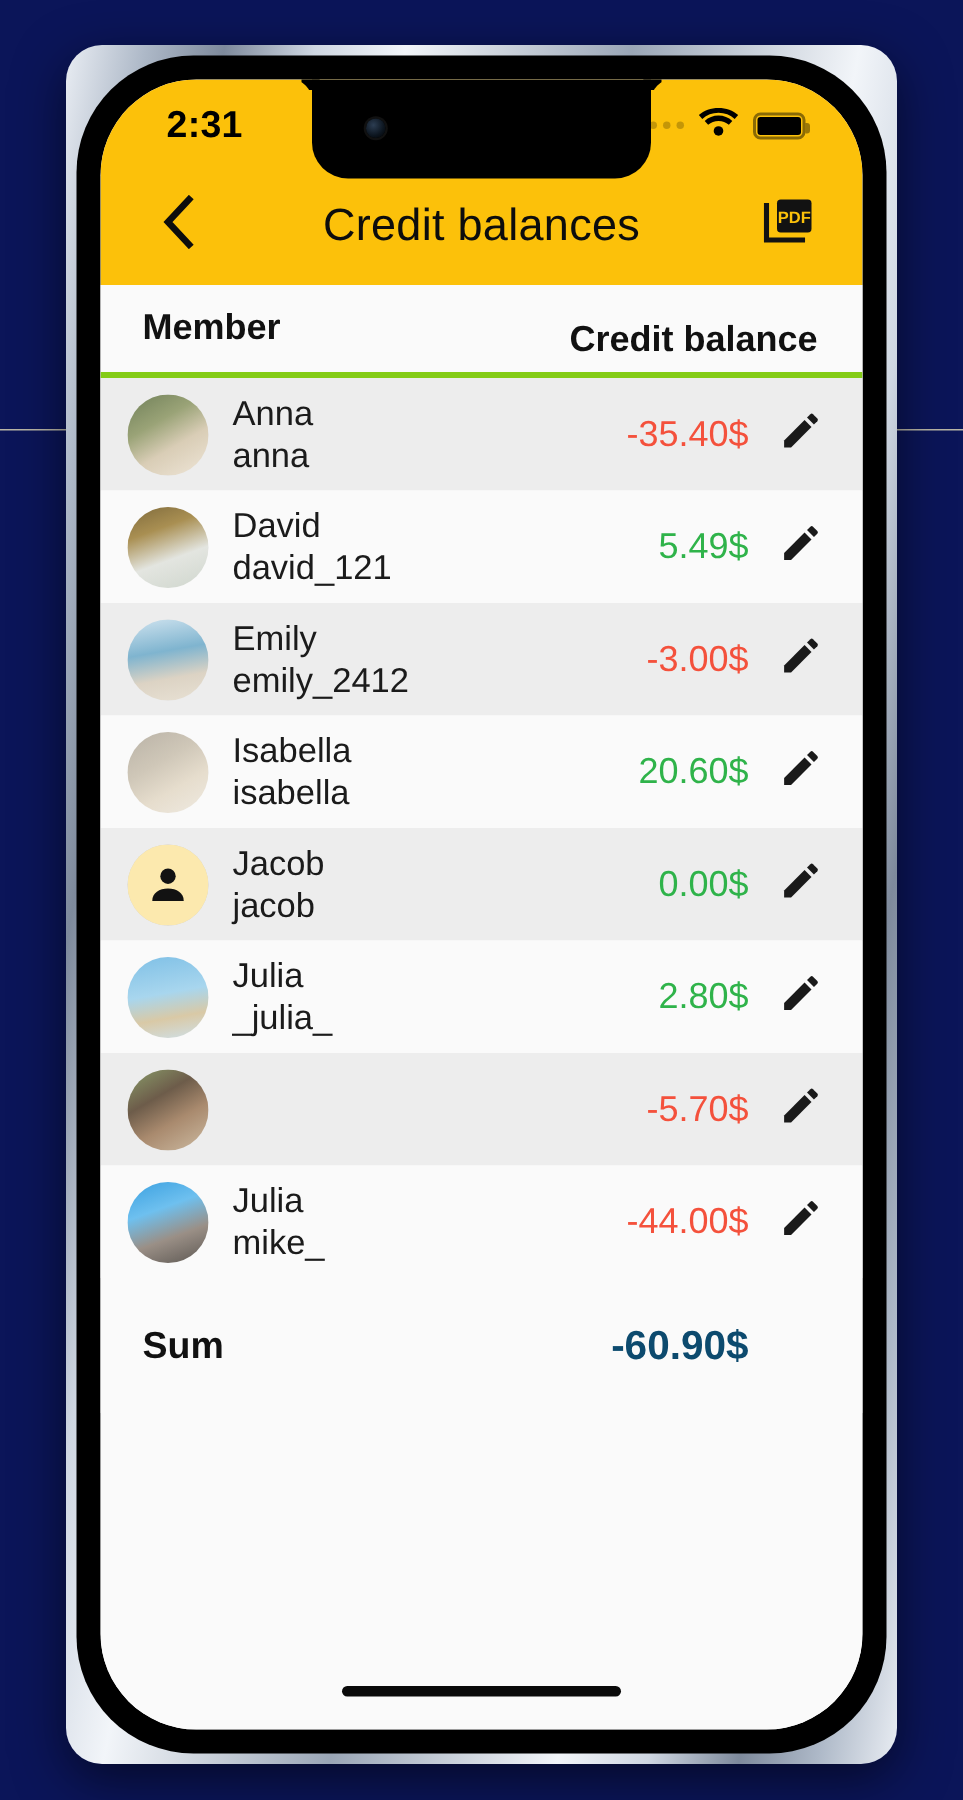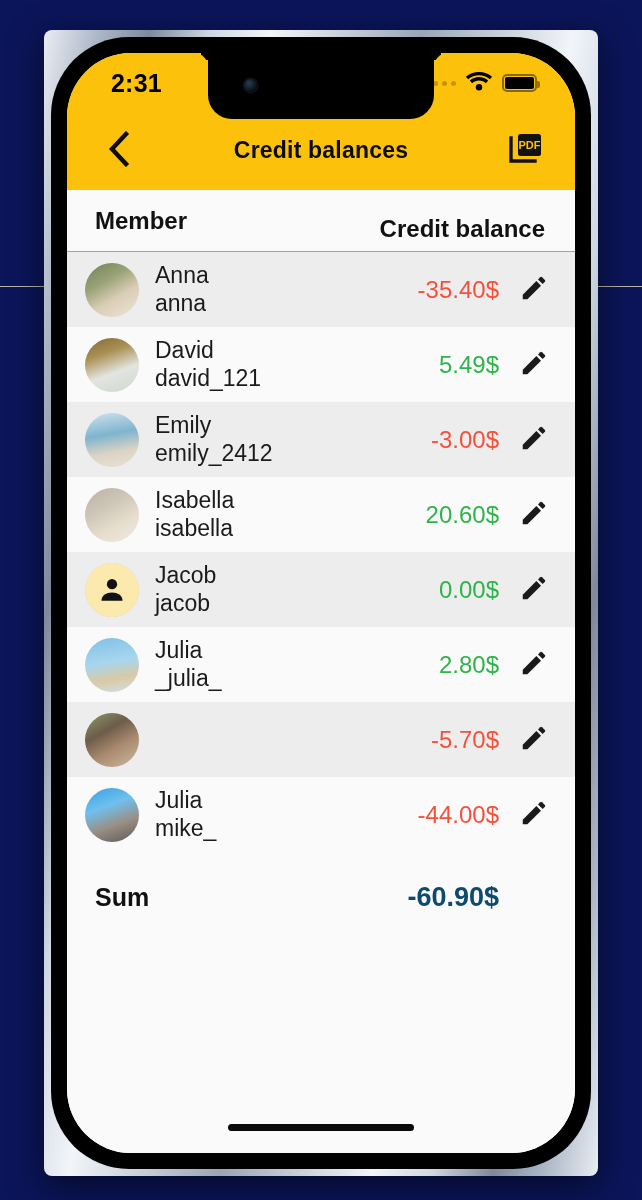--- a/index.html
+++ b/index.html
@@ -22,21 +22,21 @@
     opacity: .85;
   }
   .bg-line.left  { left: 0;  width: 72px;  top: 286px; }
   .bg-line.right { right: 0; width: 72px;  top: 286px; }
 
   
   .device {
     position: absolute;
     left: 44px; top: 30px;
     width: 554px; height: 1146px;
-    border-radius: 8px;
+    border-radius: 24px;
     background: linear-gradient(100deg,
         #e9edf3 0%, #aeb9c8 7%, #7e8a9c 14%,
         #cfd7e2 22%, #f2f5f9 30%,
         #9aa6b6 50%,
         #f2f5f9 70%, #cfd7e2 78%,
         #7e8a9c 86%, #aeb9c8 93%, #e9edf3 100%);
     box-shadow: 0 10px 34px rgba(0,0,0,.55);
   }
   .device-inner {
     position: absolute;
@@ -137,38 +137,38 @@
   }
   .nav-back {
     position: absolute; left: 30px; top: 50%;
     transform: translateY(-50%);
     width: 44px; height: 44px;
     display: flex; align-items: center; justify-content: center;
     cursor: pointer;
   }
   .nav-title {
     flex: 1; text-align: center;
-    font-size: 23px; font-weight: 700; color: #0d0d0d;
+    font-size: 30px; font-weight: 400; color: #0d0d0d;
     letter-spacing: .2px;
   }
   .nav-action {
     position: absolute; right: 26px; top: 50%;
     transform: translateY(-50%);
     width: 46px; height: 46px;
     display: flex; align-items: center; justify-content: center;
     cursor: pointer;
   }
 
   
   .table-head {
     display: flex; align-items: center;
     height: 62px;
     padding: 0 26px 0 28px;
     background: #fafafa;
-    border-bottom: 1px solid #84cc16;
+    border-bottom: 4px solid #84cc16;
   }
   .th-member { font-size: 24px; font-weight: 700; color: #111; }
   .th-balance {
     margin-left: auto;
     font-size: 24px; font-weight: 700; color: #111;
     padding-right: 4px;
     margin-top: 16px;
   }
 
   .rows { background: #fafafa; }

